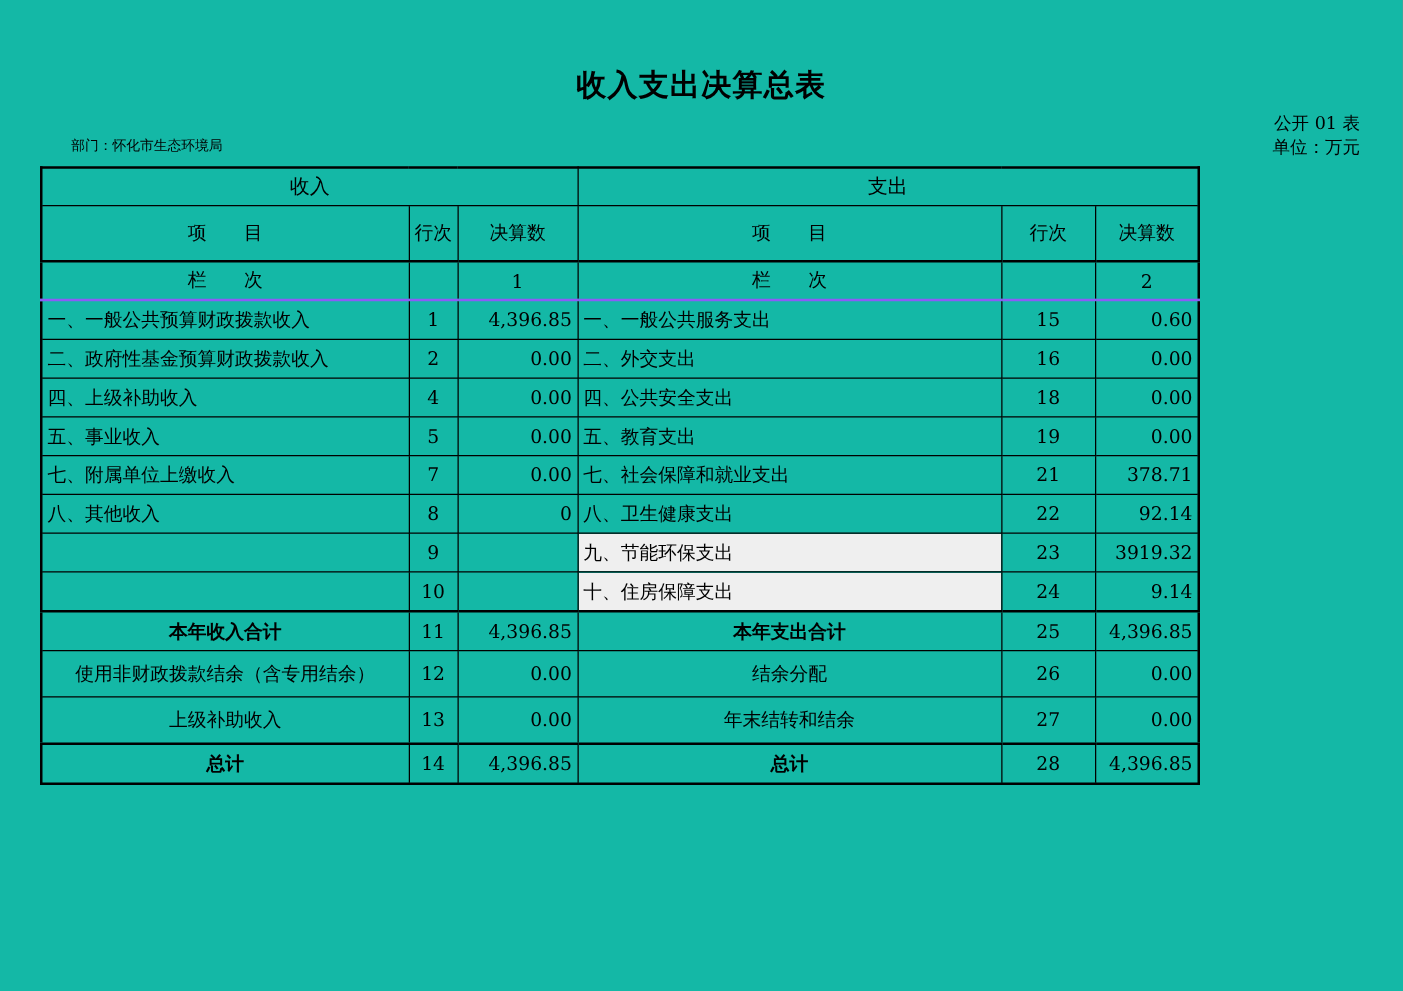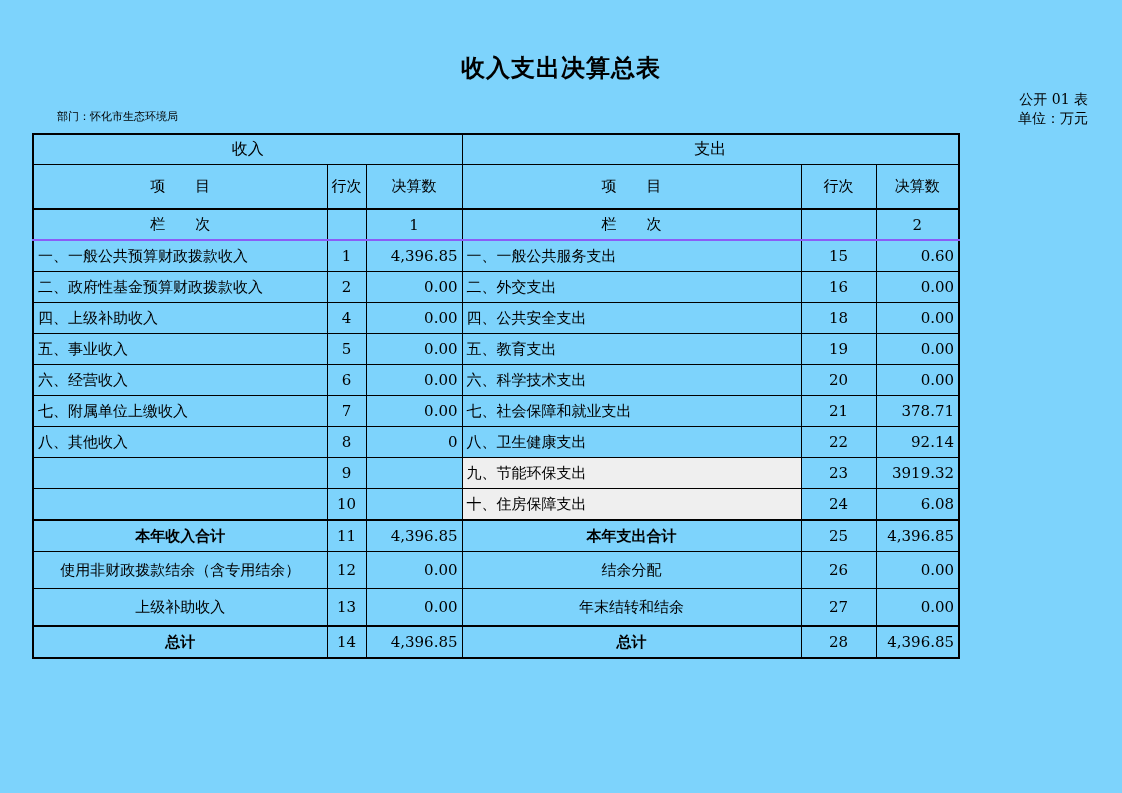--- a/index.html
+++ b/index.html
@@ -1,20 +1,20 @@
 <!DOCTYPE html>
 <html><head>
 <meta charset="utf-8">
 <style>
   html,body{margin:0;padding:0;}
   body{background:#888;}
   .page{
     position:relative;
     width:1122px;height:793px;
-    background:#7dd3fc;
+    background:#14b8a6;
     font-family:"DejaVu Serif","Liberation Serif",serif;
     color:#000;
     overflow:hidden;
     margin:0 auto;
   }
   .title{
     position:absolute;top:52px;left:0;width:100%;
     text-align:center;font-size:24px;font-weight:bold;letter-spacing:1px;
   }
   .meta{
@@ -126,28 +126,20 @@
       </tr>
       <tr>
         <td class="lbl">五、事业收入</td>
         <td class="ctr">5</td>
         <td class="num">0.00</td>
         <td class="lbl">五、教育支出</td>
         <td class="ctr">19</td>
         <td class="num">0.00</td>
       </tr>
       <tr>
-        <td class="lbl">六、经营收入</td>
-        <td class="ctr">6</td>
-        <td class="num">0.00</td>
-        <td class="lbl">六、科学技术支出</td>
-        <td class="ctr">20</td>
-        <td class="num">0.00</td>
-      </tr>
-      <tr>
         <td class="lbl">七、附属单位上缴收入</td>
         <td class="ctr">7</td>
         <td class="num">0.00</td>
         <td class="lbl">七、社会保障和就业支出</td>
         <td class="ctr">21</td>
         <td class="num">378.71</td>
       </tr>
       <tr>
         <td class="lbl">八、其他收入</td>
         <td class="ctr">8</td>
@@ -163,21 +155,21 @@
         <td class="lbl hl">九、节能环保支出</td>
         <td class="ctr">23</td>
         <td class="num">3919.32</td>
       </tr>
       <tr>
         <td class="lbl"></td>
         <td class="ctr">10</td>
         <td class="num"></td>
         <td class="lbl hl">十、住房保障支出</td>
         <td class="ctr">24</td>
-        <td class="num">6.08</td>
+        <td class="num">9.14</td>
       </tr>
       <tr class="sum-top">
         <td class="ctr b">本年收入合计</td>
         <td class="ctr">11</td>
         <td class="num">4,396.85</td>
         <td class="ctr b">本年支出合计</td>
         <td class="ctr">25</td>
         <td class="num">4,396.85</td>
       </tr>
       <tr class="tall">

